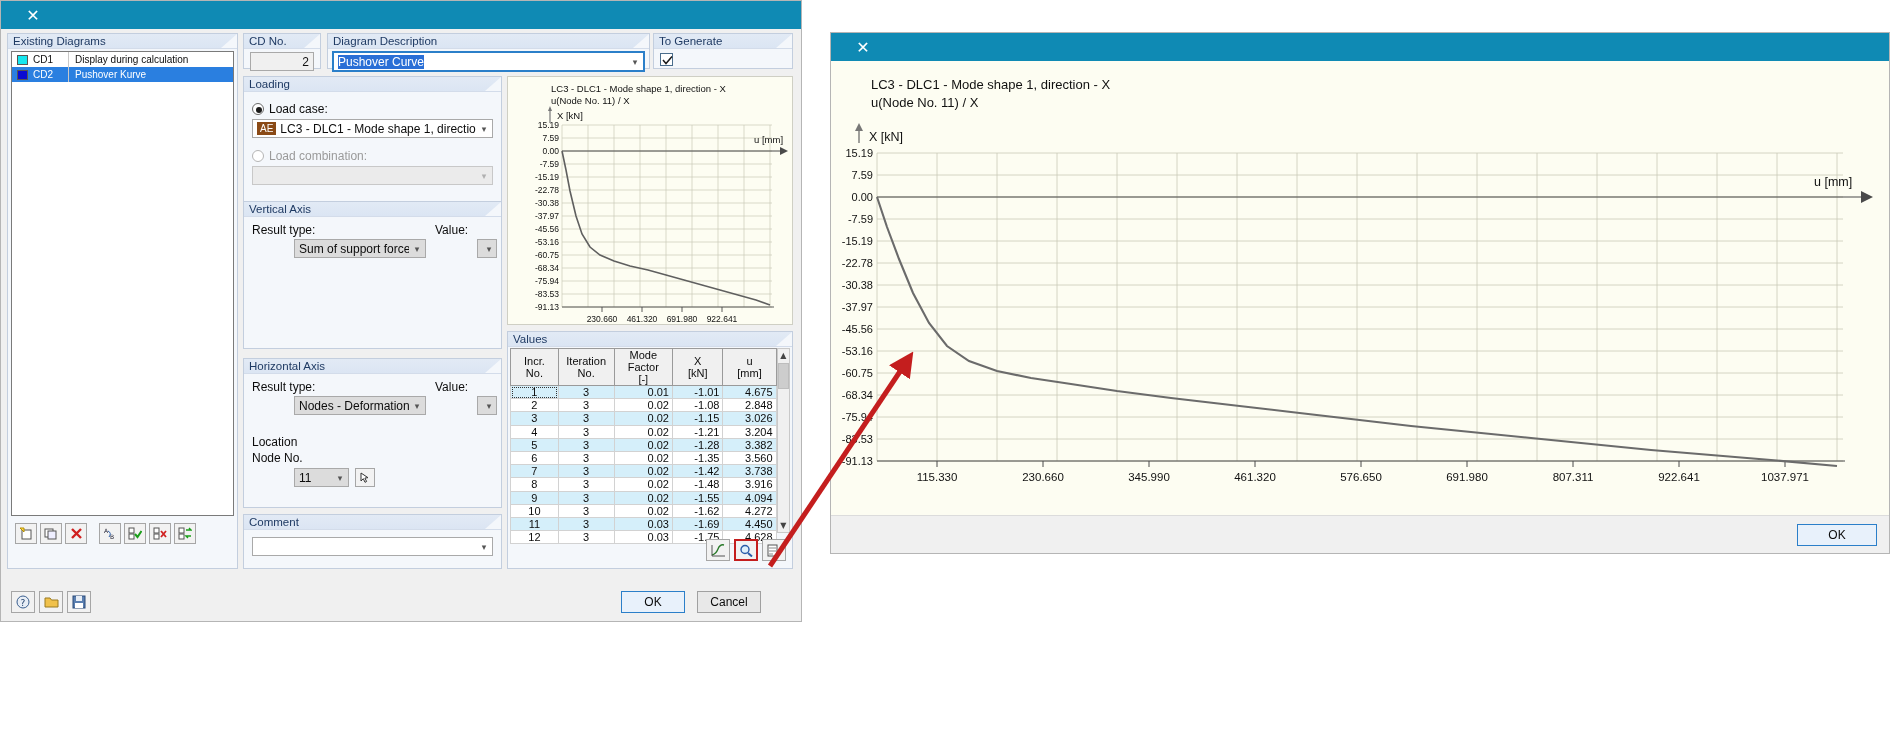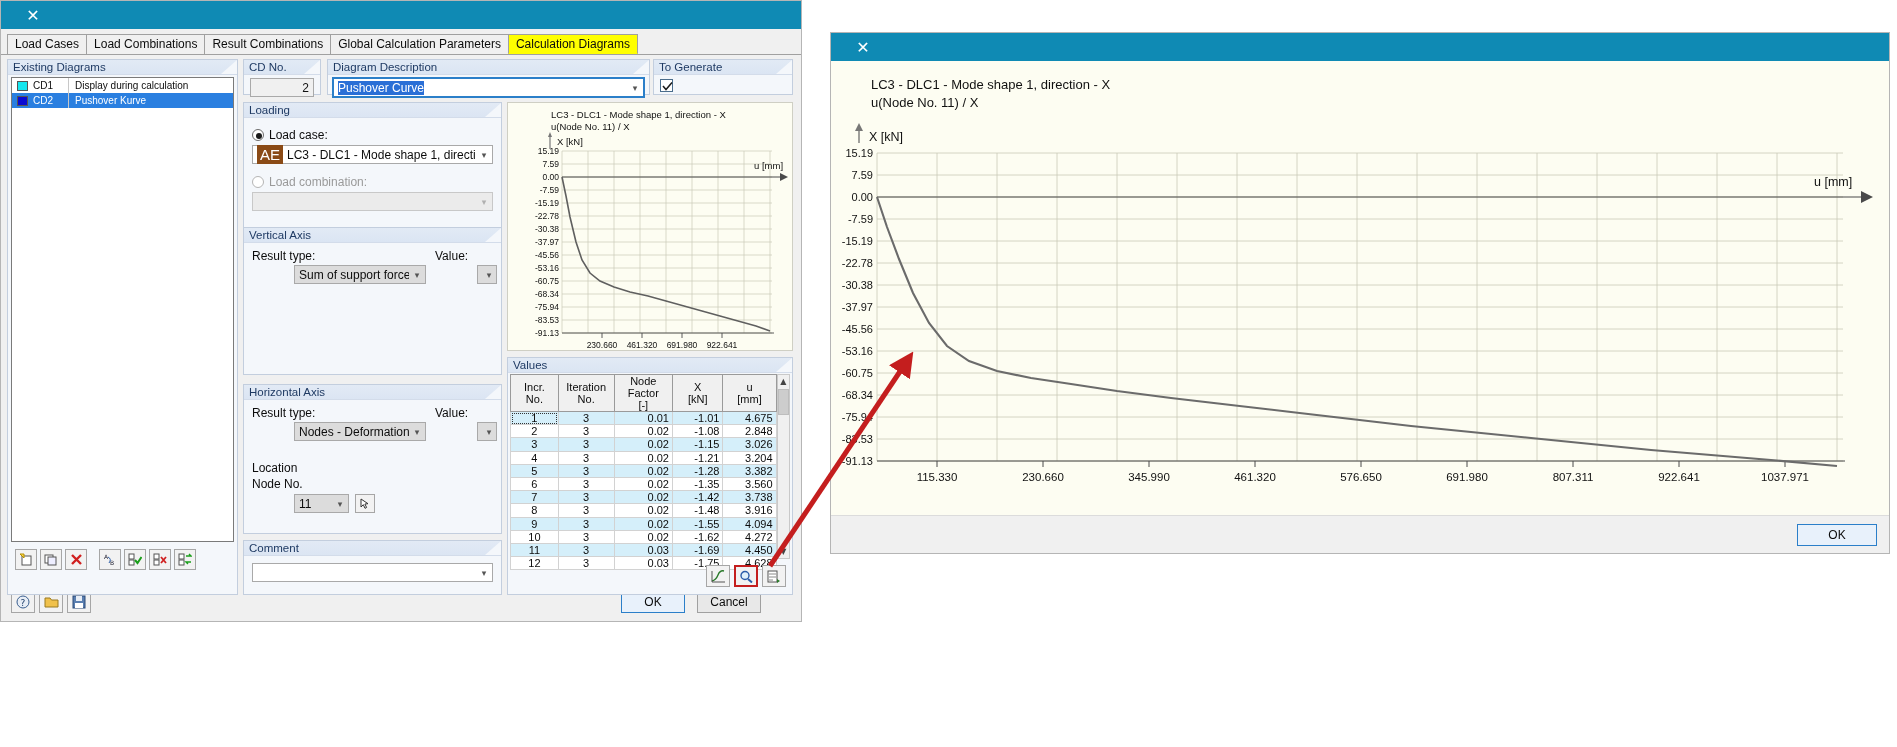--- a/index.html
+++ b/index.html
@@ -148,27 +148,20 @@
 </style>
 </head>
 <body>
 
 <div id="left-dialog">
 
   <div class="titlebar">
     <span class="tb-close">✕</span>
   </div>
 
-  <div class="tabstrip">
-    <div class="tab">Load Cases</div>
-    <div class="tab">Load Combinations</div>
-    <div class="tab">Result Combinations</div>
-    <div class="tab">Global Calculation Parameters</div>
-    <div class="tab active">Calculation Diagrams</div>
-  </div>
 
   <div class="dlg-body">
 
     <div class="grp" style="left:6px; top:4px; width:231px; height:536px;">
       <div class="grp-hdr">Existing Diagrams</div>
       <div style="padding:2px 3px 0 3px;">
         <div class="listbox" style="height:465px;">
           <div class="lrow">
             <span class="lc1" style="display:flex;align-items:center;">
               <span class="sw" style="background:#15e6ef"></span>
@@ -266,21 +259,21 @@
     </div>
 
     <div class="grp" style="left:242px; top:47px; width:259px; height:126px;">
       <div class="grp-hdr">Loading</div>
       <div class="grp-in">
         <div class="radio-row">
           <span class="radio on"></span>
           <span class="rl">Load case:</span>
         </div>
         <div class="combo">
-          <span style="background:#8a4a16;color:#fff;font-size:15px;padding:1px 3px;margin-right:4px;">AE</span>
+          <span style="background:#8a4a16;color:#fff;font-size:10px;padding:1px 3px;margin-right:4px;">AE</span>
           <span class="cv">LC3 - DLC1 - Mode shape 1, direction - X</span>
           <span class="arrow">▾</span>
         </div>
         <div class="radio-row" style="margin-top:11px;">
           <span class="radio off"></span>
           <span class="rl dim">Load combination:</span>
         </div>
         <div class="combo disabled">
           <span class="cv"></span>
           <span class="arrow" style="color:#b0b0b0;">▾</span>
@@ -437,21 +430,21 @@
             <tr>
               <th style="width:18%">
                 <div>Incr.</div>
                 <div>No.</div>
               </th>
               <th style="width:21%">
                 <div>Iteration</div>
                 <div>No.</div>
               </th>
               <th style="width:22%">
-                <div>Node Factor</div>
+                <div>Mode Factor</div>
                 <div>[-]</div>
               </th>
               <th style="width:19%">
                 <div>X</div>
                 <div>[kN]</div>
               </th>
               <th style="width:20%">
                 <div>u</div>
                 <div>[mm]</div>
               </th>

